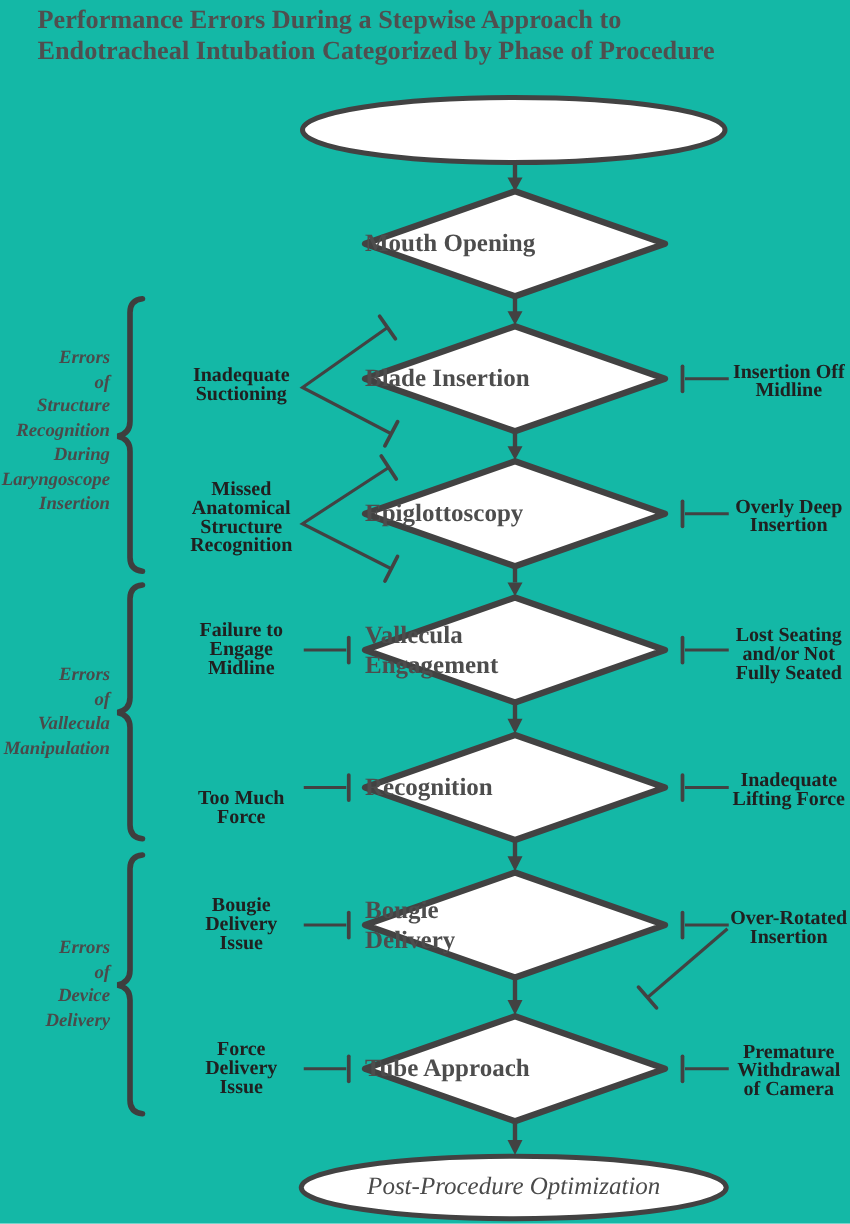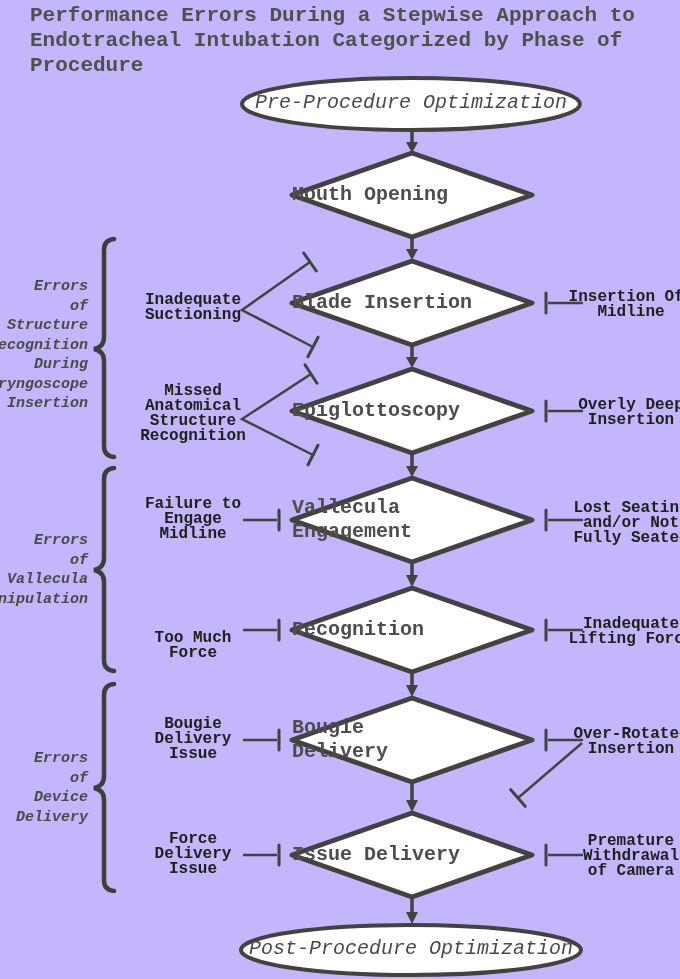--- a/index.html
+++ b/index.html
@@ -1,18 +1,18 @@
 <!DOCTYPE html>
 <html><head>
 <meta charset="utf-8">
 <style>
   html,body{margin:0;padding:0;background:#fff;}
   .canvas{
-    position:relative;width:680px;height:979px;background:#c4b5fd;
-    overflow:hidden;font-family:Liberation Mono, monospace;
+    position:relative;width:680px;height:979px;background:#14b8a6;
+    overflow:hidden;font-family:Liberation Serif, serif;
   }
   svg.layer{position:absolute;left:0;top:0;}
   .txt{position:absolute;white-space:pre-line;}
   .title{
     left:30px;top:3px;width:650px;
     font-size:21px;line-height:25px;font-weight:bold;color:#4f4f4f;
     text-align:left;
   }
   .terminal-label{
     width:340px;text-align:center;
@@ -151,32 +151,31 @@
     </g>
 
     <path class="brace" d="M 114 239 Q 104 240 104 250 L 104 337 Q 104 347 94 349 Q 104 351 104 361 L 104 446 Q 104 456 114 457"></path>
     <path class="brace" d="M 114 468 Q 104 469 104 479 L 104 558 Q 104 568 94 570 Q 104 572 104 582 L 104 660 Q 104 670 114 671"></path>
     <path class="brace" d="M 114 684 Q 104 685 104 695 L 104 776 Q 104 786 94 788 Q 104 790 104 800 L 104 880 Q 104 890 114 891"></path>
   </svg>
 
   <div class="txt title">Performance Errors During a Stepwise Approach to
 Endotracheal Intubation Categorized by Phase of Procedure</div>
 
-  <div class="txt terminal-label" style="left:241px;top:90px;">Pre-Procedure Optimization</div>
   <div class="txt terminal-label" style="left:241px;top:936px;">Post-Procedure Optimization</div>
 
   <div class="txt node-label" style="top:183px;">Mouth Opening</div>
   <div class="txt node-label" style="top:291px;">Blade Insertion</div>
   <div class="txt node-label" style="top:399px;">Epiglottoscopy</div>
   <div class="txt node-label" style="top:496px;">Vallecula
 Engagement</div>
   <div class="txt node-label" style="top:618px;">Recognition</div>
   <div class="txt node-label" style="top:716px;">Bougie
 Delivery</div>
-  <div class="txt node-label" style="top:843px;">Issue Delivery</div>
+  <div class="txt node-label" style="top:843px;">Tube Approach</div>
 
   <div class="txt err err-left" style="top:293px;">Inadequate
 Suctioning</div>
   <div class="txt err err-left" style="top:384px;">Missed
 Anatomical
 Structure
 Recognition</div>
   <div class="txt err err-left" style="top:497px;">Failure to
 Engage
 Midline</div>

